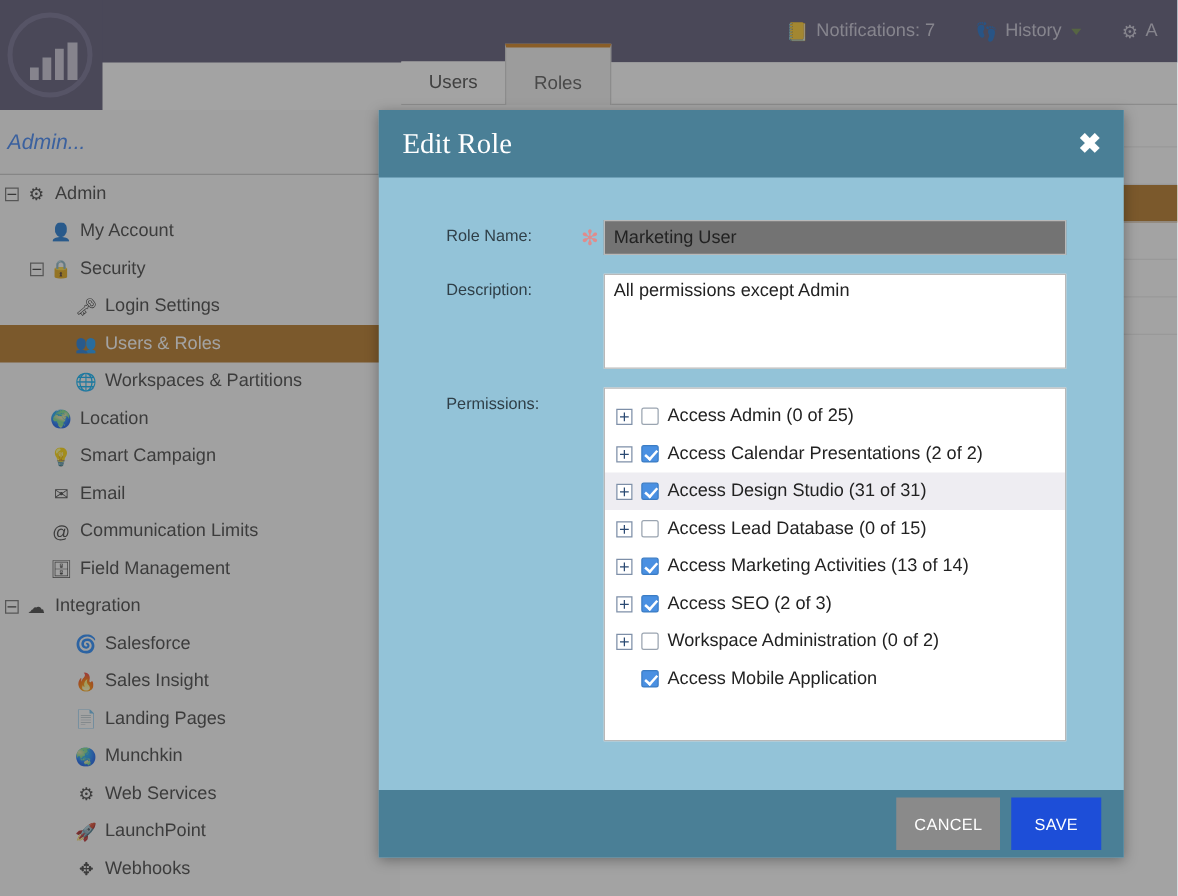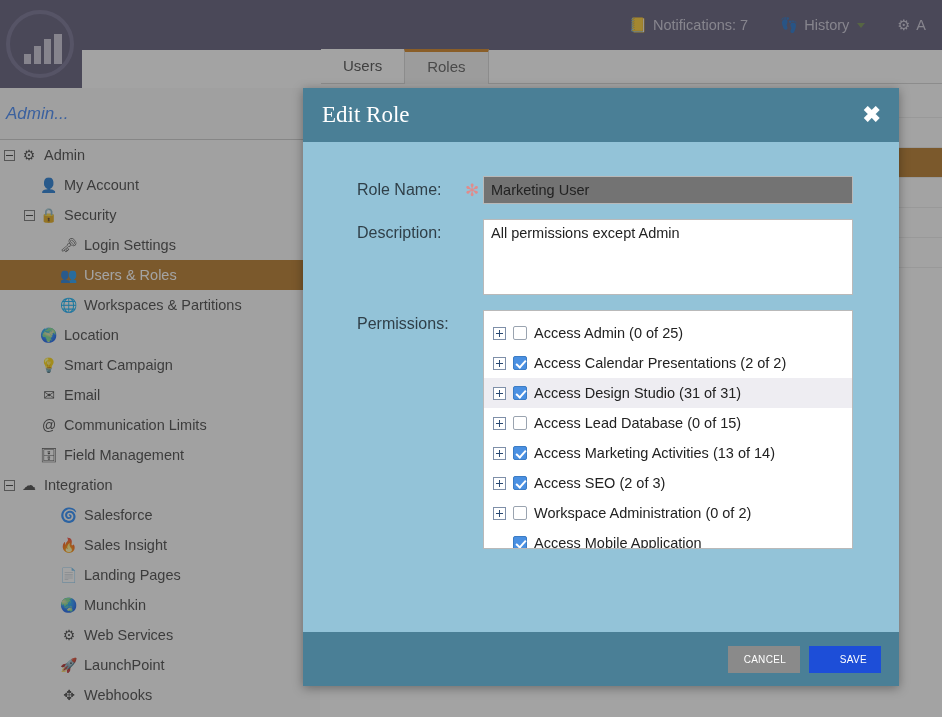--- a/index.html
+++ b/index.html
@@ -93,21 +93,21 @@
     background: #fff; border-bottom: 1px solid #d4d4d4;
     display: flex; align-items: flex-end;
   }
   .tab {
     padding: 8px 22px 9px; font-size: 15px; color: #444;
     background: #fff;
   }
   .tab.active {
     background: #f2f2f2; border-top: 3px solid #d07d17;
     border-left: 1px solid #d4d4d4; border-right: 1px solid #d4d4d4;
-    color: #555; margin-bottom: -1px; padding-top: 6px;
+    color: #555; margin-bottom: -1px; padding-top: 20px;
   }
   .bg-table {
     position: absolute; left: 0; top: 38px; right: 0;
     font-size: 14px; color: #3a3a3a;
   }
   .bg-tr {
     height: 30px; display: flex; align-items: center;
     padding-left: 6px; border-bottom: 1px solid #ececec;
     white-space: nowrap; overflow: hidden;
   }
@@ -134,42 +134,42 @@
   .modal-title { color: #ffffff; font-size: 23px; }
   .modal-close {
     color: #ffffff; font-size: 22px; font-weight: bold;
     line-height: 1; cursor: pointer;
   }
   .modal-body { padding: 34px 46px 0 54px; height: 490px; }
 
   .field-row { display: flex; margin-bottom: 15px; }
   .field-label {
     width: 104px; flex: 0 0 104px; padding-top: 5px;
-    font-size: 16px; color: #2f3f48;
+    font-size: 13px; color: #2f3f48;
   }
   .req-star {
     width: 22px; flex: 0 0 22px; padding-top: 4px;
     color: #e08c8c; font-size: 17px; text-align: center;
   }
   .text-input {
     flex: 1; height: 28px; background: #737373;
     border: 1px solid #b9b9b9;
     font-size: 14.5px; color: #222; padding: 4px 7px;
     font-family: "Liberation Sans", sans-serif;
   }
   .textarea-input {
     flex: 1; height: 76px; background: #ffffff;
     border: 1px solid #b9b9b9;
     font-size: 14.5px; color: #222; padding: 5px 7px;
     font-family: "Liberation Sans", sans-serif; resize: none;
   }
 
   .perm-row { display: flex; }
   .perm-box {
-    flex: 1; height: 239px; background: #ffffff;
+    flex: 1; height: 283px; background: #ffffff;
     border: 1px solid #b9b9b9; padding: 7px 0 0 0;
     overflow: hidden;
   }
   .perm-item {
     display: flex; align-items: center; height: 30px;
     padding-left: 9px; font-size: 14.5px; color: #222;
   }
   .perm-item.sel { background: #eeedf2; }
   .expander {
     width: 13px; height: 13px; flex: 0 0 13px;
@@ -198,25 +198,24 @@
   }
   .perm-label { white-space: nowrap; }
 
   .modal-footer {
     position: absolute; left: 0; bottom: 0; width: 100%; height: 54px;
     background: #4a7f96;
     display: flex; align-items: center; justify-content: flex-end;
     padding-right: 18px; gap: 9px;
   }
   .btn {
-    height: 27px; min-width: 72px; padding: 0 14px;
-    border: none; color: #ffffff; font-size: 10px;
+    height: 42px; min-width: 72px; padding: 0 14px;
+    border: none; color: #ffffff; font-size: 13px;
     font-family: "Liberation Sans", sans-serif; cursor: pointer;
     letter-spacing: 0.3px;
-    text-align: right;
   }
   .btn-cancel { background: #8a8a8a; }
   .btn-save { background: #1d4ed8; }
 </style>
 </head>
 <body>
 
 <div id="app">
 
   <div class="bg-layer">

